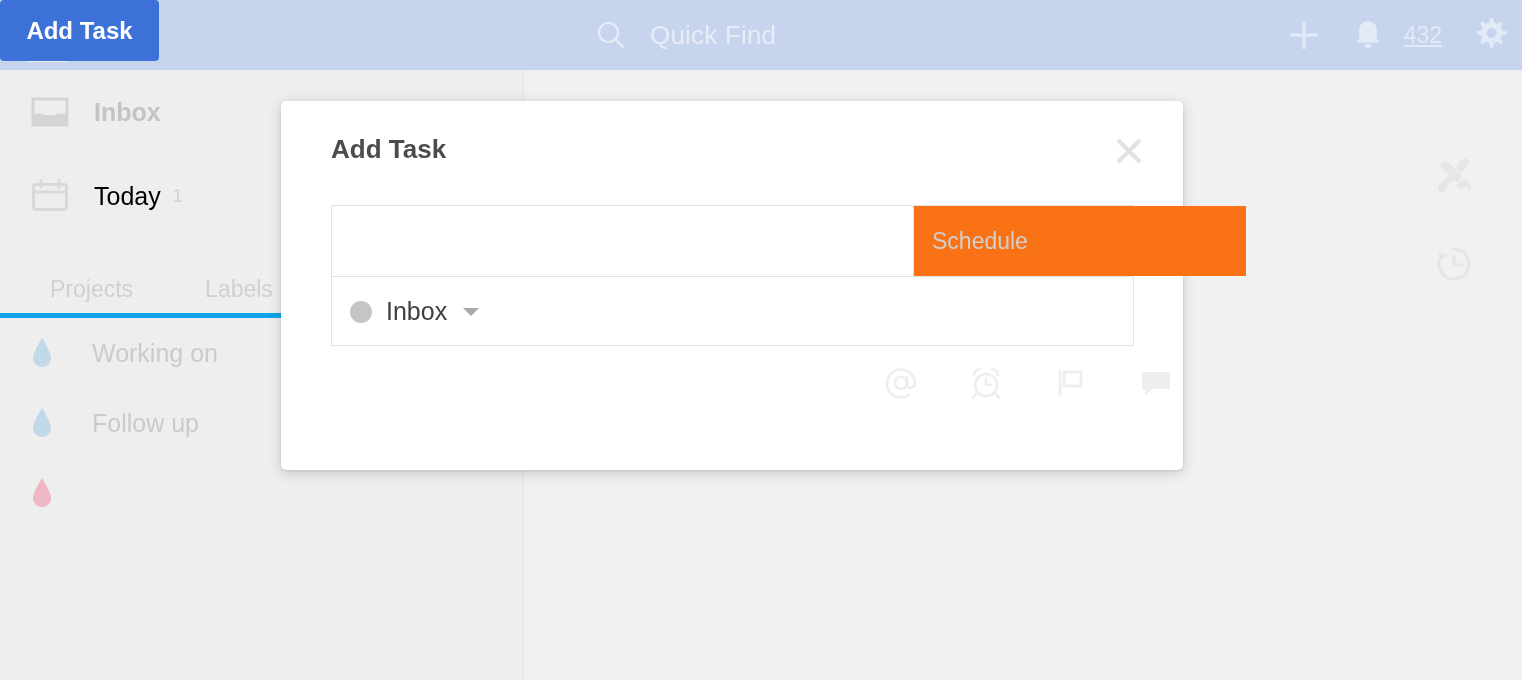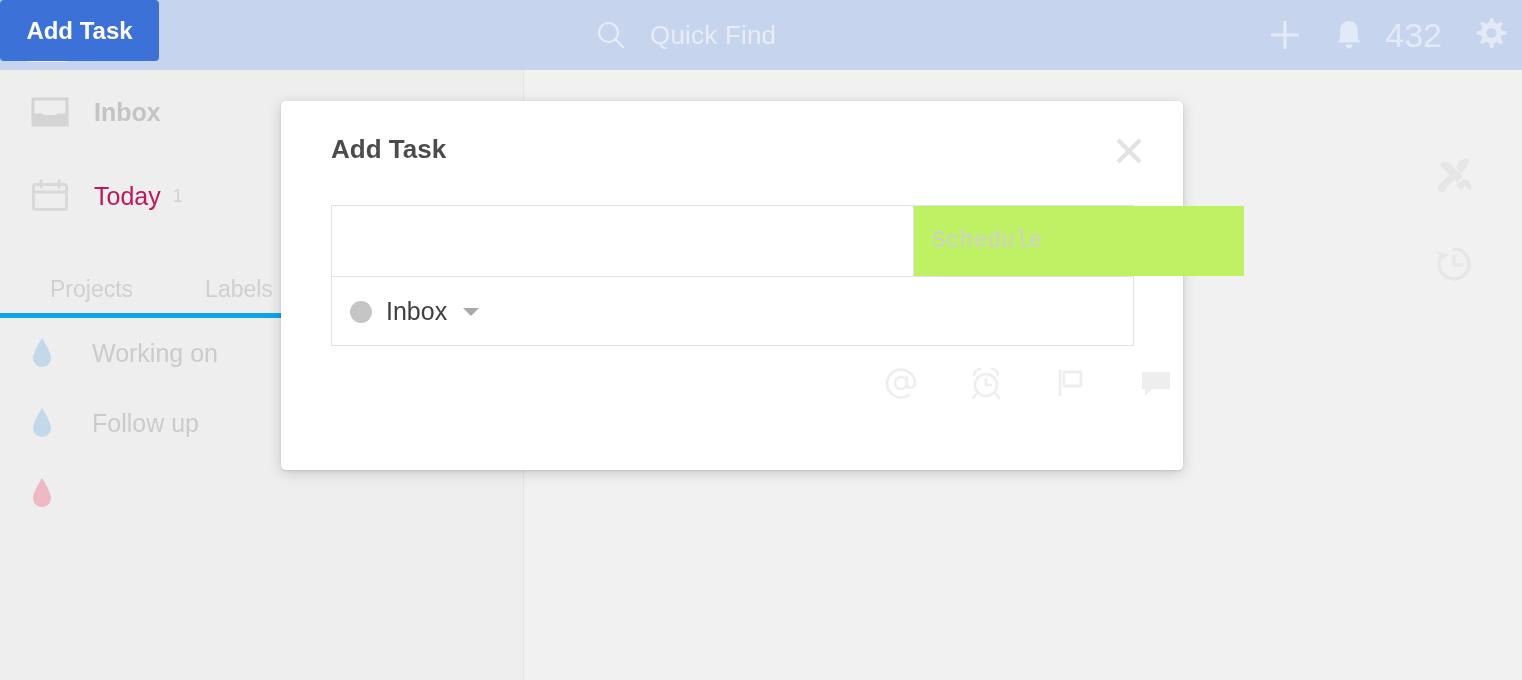--- a/index.html
+++ b/index.html
@@ -43,39 +43,40 @@
     display: flex; align-items: center;
   }
   .hdr-icon-btn {
     width: 64px; height: 70px;
     display: flex; align-items: center; justify-content: center;
   }
   .hdr-plus { width: 34px; height: 34px; display:block; }
   .hdr-bell { width: 30px; height: 32px; display:block; }
   .hdr-gear { width: 34px; height: 34px; display:block; }
   .hdr-count {
-    font-size: 34px; color: #e3eaf7;
+    font-size: 23px; color: #e3eaf7;
     margin-left: 4px; margin-right: 16px;
     line-height: 70px;
+    text-decoration: underline;
   }
 
   
   .sidebar {
     position: absolute; left: 0; top: 70px;
     width: 524px; height: 610px;
     background: #eeeeef;
     border-right: 1px solid #e4e4e5;
   }
   .nav-item {
     display: flex; align-items: center;
     height: 84px; padding-left: 30px;
   }
   .nav-ico { width: 40px; height: 34px; margin-right: 24px; flex: 0 0 auto; }
   .nav-ico svg { display: block; }
-  .nav-label { font-size: 25px; color: #be185d; }
+  .nav-label { font-size: 25px; color: #000000; }
   .nav-label.bold { font-weight: bold; color: #c4c4c5; }
   .nav-count { font-size: 18px; color: #d2d2d3; margin-left: 12px; }
 
   .tabs {
     display: flex; align-items: flex-end;
     height: 62px; padding-left: 50px; gap: 72px;
     border-bottom: 5px solid #0ea5e9;
     margin-top: 18px;
   }
   .tab { font-size: 23px; color: #d0d0d1; padding-bottom: 10px; }
@@ -127,22 +128,22 @@
     font-size: 23px; color: #4c4c4c;
     padding: 0 18px;
     font-family: "Liberation Sans", sans-serif;
     background: #fff;
   }
   .sched-input {
     flex: 1; height: 70px;
     border: none; outline: none;
     font-size: 23px; color: #4c4c4c;
     padding: 0 18px;
-    font-family: Liberation Mono, monospace;
-    background: #bef264;
+    font-family: Liberation Sans, sans-serif;
+    background: #f97316;
   }
   .task-input::placeholder, .sched-input::placeholder { color: #cfcfcf; }
 
   .form-row-bottom {
     height: 70px;
     border-top: 1px solid #e2e2e2;
     display: flex; align-items: center;
     padding-left: 18px;
   }
   .proj-dot {

